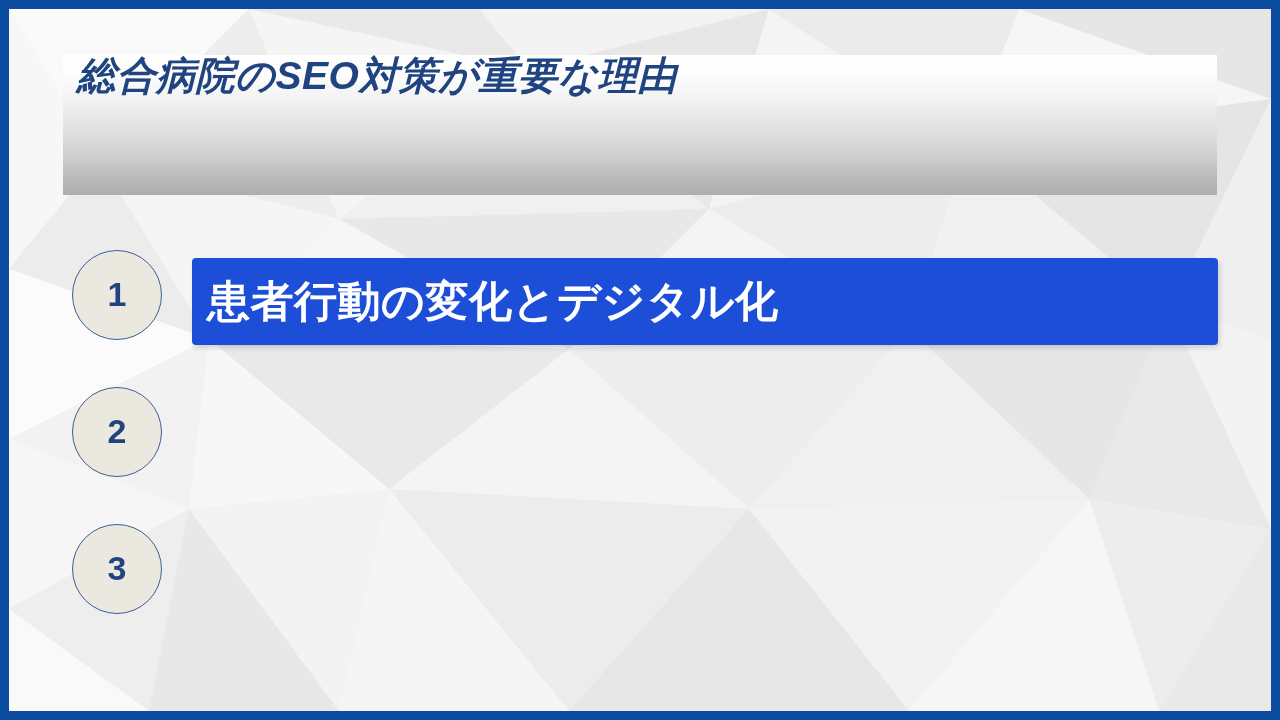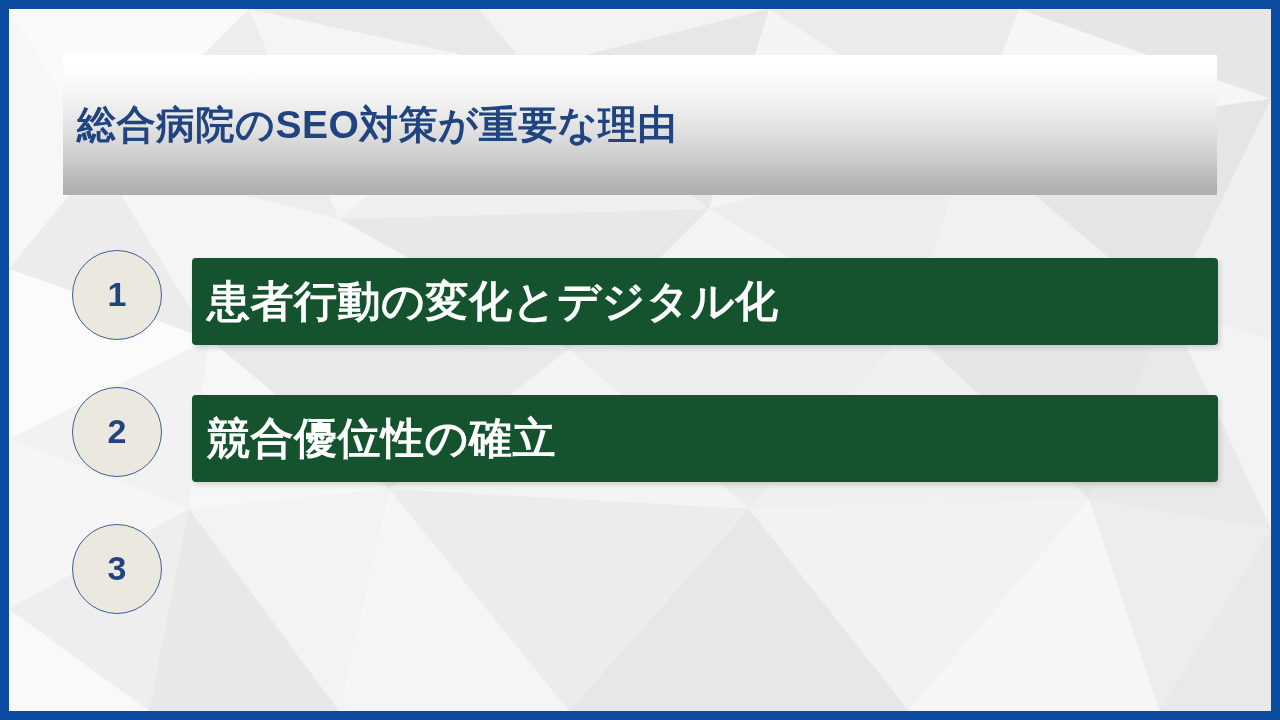--- a/index.html
+++ b/index.html
@@ -42,22 +42,23 @@
     width:1154px; height:140px;
     background:linear-gradient(to bottom,
         #ffffff 0%,
         #fdfdfd 14%,
         #f2f2f2 32%,
         #e2e2e2 52%,
         #cfcfcf 72%,
         #b9b9b9 88%,
         #aeaeae 100%);
     display:flex;
-    align-items:center;
+    align-items:flex-start;
     z-index:3;
+    font-style:italic;
   }
   #title-text {
     padding-left:14px;
     font-size:39px;
     font-weight:bold;
     color:#1f4480;
     letter-spacing:0.5px;
     line-height:1.1;
     white-space:nowrap;
   }
@@ -91,21 +92,21 @@
     color:#1f4480;
     line-height:1;
     position:relative;
     top:-1px;
   }
 
   .row-bar {
     position:absolute;
     left:183px; top:9px;
     width:1026px; height:87px;
-    background:#14532d;
+    background:#1d4ed8;
     border-radius:4px;
     display:flex;
     align-items:center;
     box-shadow:2px 3px 5px rgba(90,90,90,0.22);
   }
   .row-bar span {
     padding-left:15px;
     font-size:43px;
     font-weight:bold;
     color:#ffffff;
@@ -180,23 +181,20 @@
       </div>
       <div class="row-bar">
         <span>患者行動の変化とデジタル化</span>
       </div>
     </div>
 
     <div class="row" id="row-1">
       <div class="num-circle">
         <span>2</span>
       </div>
-      <div class="row-bar">
-        <span>競合優位性の確立</span>
-      </div>
     </div>
 
     <div class="row" id="row-2">
       <div class="num-circle">
         <span>3</span>
       </div>
     </div>
 
   </div>
 </div>

